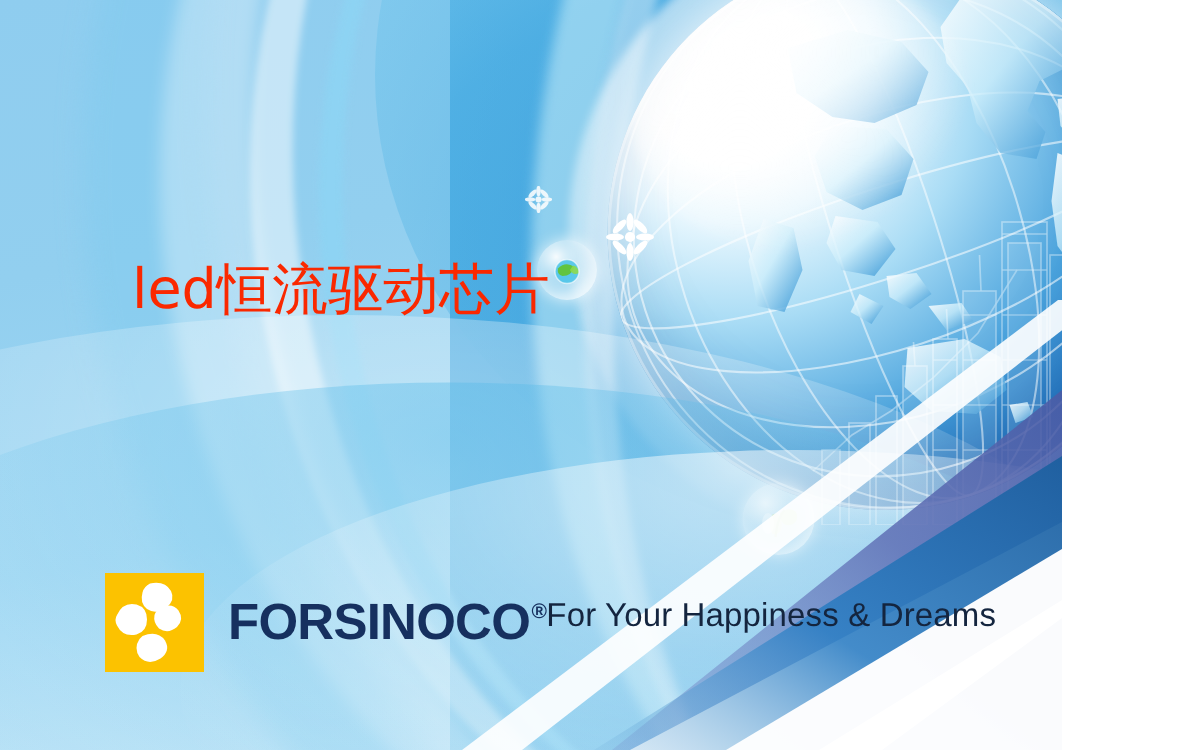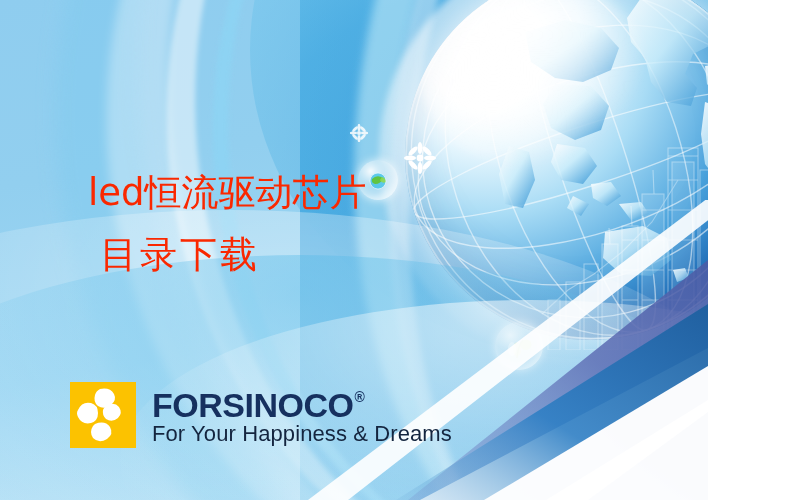--- a/index.html
+++ b/index.html
@@ -100,21 +100,21 @@
   }
   #headline .line1{display:block;letter-spacing:0px;}
   #headline .line2{display:block;margin-left:12px;letter-spacing:3px;}
 
   
   #logo{position:absolute;left:70px;top:382px;display:flex;align-items:center;}
   #logo-mark{
     width:66px;height:66px;background:#fcc200;flex:0 0 auto;position:relative;
   }
   #logo-mark svg{position:absolute;inset:0;width:100%;height:100%;}
-  #logo-text{margin-left:16px;display:flex;flex-direction:column;justify-content:center;}
+  #logo-text{margin-left:16px;display:flex;flex-direction:row;justify-content:center;}
   #logo-word{
     display:flex;align-items:flex-start;
     color:#16305f;font-weight:bold;font-size:34px;line-height:34px;
     letter-spacing:-0.5px;font-family:"Liberation Sans",sans-serif;
   }
   #logo-reg{font-size:14px;line-height:14px;margin-top:2px;margin-left:1px;}
   #logo-tag{
     color:#14253f;font-size:22px;line-height:18px;margin-top:3px;
     letter-spacing:.1px;font-family:"Liberation Sans",sans-serif;
   }
@@ -304,21 +304,20 @@
       <path d="M420 148 L420 300 L132 300 Z" fill="#ffffff" fill-opacity=".97"></path>
 
       <path d="M420 104 L420 166 L196 300 L108 300 Z" fill="url(#bandDark)"></path>
 
       <path d="M420 200 L420 212 L300 300 L258 300 Z" fill="#ffffff" fill-opacity=".95"></path>
     </svg>
   </div>
 
   <div id="headline">
     <span class="line1">led恒流驱动芯片</span>
-    <span class="line2">目录下载</span>
   </div>
 
   <div id="logo">
     <div id="logo-mark">
       <svg viewBox="0 0 66 66">
         <g fill="#ffffff">
           <path d="M30 7 q10 -2 14 5 q3 6 -3 11 q-7 5 -13 1 q-5 -4 -3 -11 q1 -4 5 -6 Z"></path>
           <path d="M8 28 q4 -9 13 -7 q7 2 7 10 q0 8 -7 10 q-9 2 -13 -6 q-2 -4 0 -7 Z"></path>
           <path d="M36 24 q8 -5 13 1 q4 6 -1 11 q-6 5 -12 1 q-4 -4 -3 -9 q1 -3 3 -4 Z"></path>
           <path d="M25 42 q10 -4 15 3 q4 7 -3 12 q-8 5 -14 -1 q-4 -6 0 -12 q1 -1 2 -2 Z"></path>

